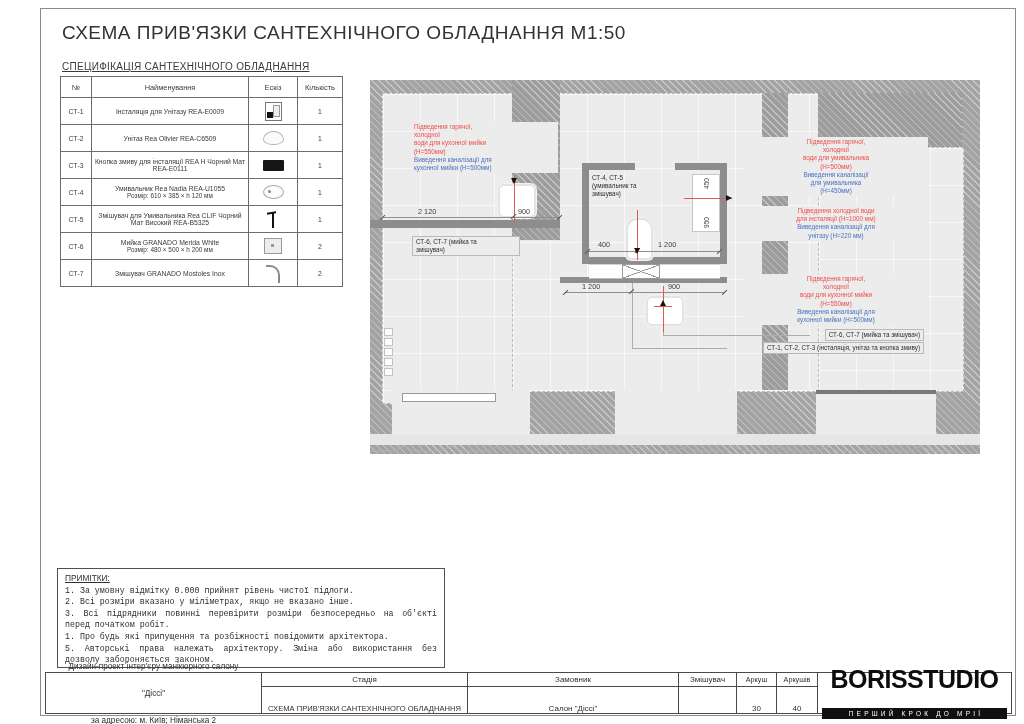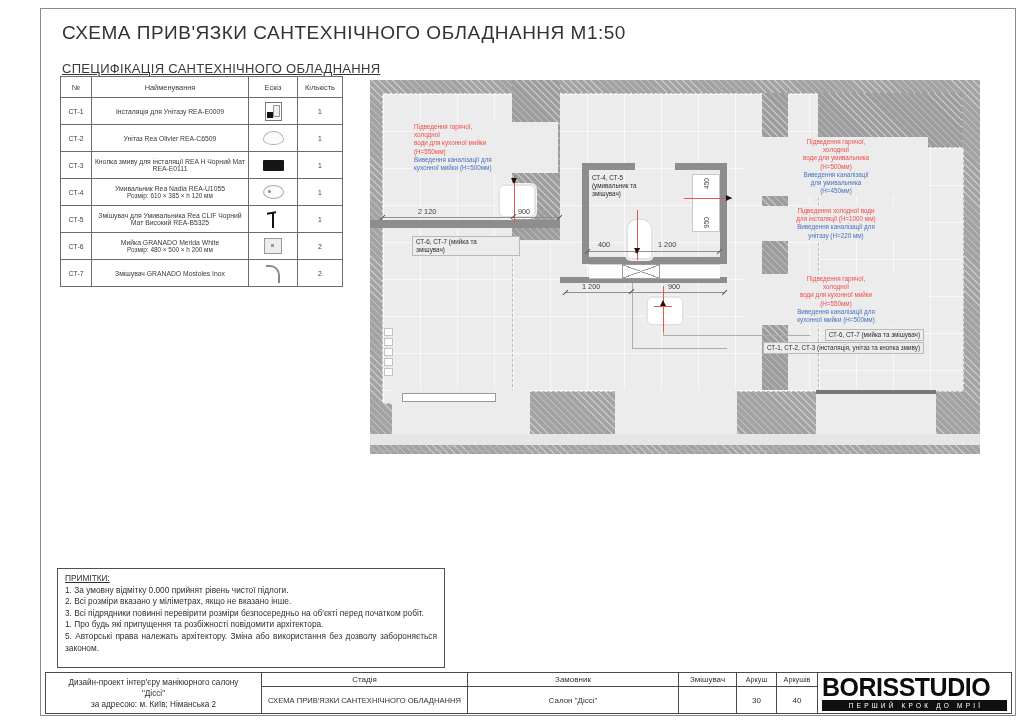--- a/index.html
+++ b/index.html
@@ -3,21 +3,21 @@
 <meta charset="utf-8">
 <style>
   html,body{margin:0;padding:0;}
   body{width:1024px;height:724px;position:relative;background:#ffffff;overflow:hidden;
        font-family:"Liberation Sans", sans-serif;color:#3a3a3a;}
   .abs{position:absolute;}
   
   .frame{left:40px;top:8px;width:974px;height:706px;border:1px solid #8a8a8a;}
   
   .sheet-title{left:62px;top:22px;font-size:19px;letter-spacing:.5px;color:#333;}
-  .spec-title{left:62px;top:61px;font-size:13px;letter-spacing:.3px;text-decoration:underline;color:#3a3a3a;}
+  .spec-title{left:62px;top:61px;font-size:10px;letter-spacing:.3px;text-decoration:underline;color:#3a3a3a;}
   
   .spec{left:60px;top:76px;border-collapse:collapse;table-layout:fixed;width:270px;font-size:6.8px;color:#3a3a3a;}
   .spec th,.spec td{border:1px solid #6d6d6d;text-align:center;vertical-align:middle;padding:1px 2px;font-weight:normal;}
   .spec th{height:18px;font-size:7.4px;}
   .spec td{height:24px;}
   .c-num{width:26px;} .c-name{width:152px;} .c-sk{width:44px;} .c-qty{width:40px;}
   .name2{font-size:6.4px;}
   .skwrap{display:flex;align-items:center;justify-content:center;height:100%;}
   
   .ic-inst{width:15px;height:17px;border:1px solid #777;background:#fdfdfd;position:relative;}
@@ -70,30 +70,30 @@
                       linear-gradient(to bottom left,transparent calc(50% - .5px),#9b9b9b calc(50% - .5px) calc(50% + .5px),transparent calc(50% + .5px));}
   .counter{position:absolute;background:#fff;border-top:1px solid #d2d2d2;border-bottom:1px solid #bdbdbd;z-index:5;}
   .window{position:absolute;background:#fff;border:1px solid #9a9a9a;z-index:3;}
   .radiator{position:absolute;z-index:3;display:flex;flex-direction:column;gap:2px;}
   .radiator span{display:block;width:7px;height:6px;background:#fdfdfd;border:1px solid #c2c2c2;}
   .breakstrip{position:absolute;left:0;top:354px;width:610px;height:11px;background:#e6e6e6;z-index:2;}
   .zz{position:absolute;left:0;top:364px;z-index:2;}
   
   .notes{left:57px;top:568px;width:372px;height:90px;border:1px solid #4f4f4f;padding:4px 7px;font-size:8.3px;line-height:11.6px;color:#2f2f2f;}
   .notes-title{text-decoration:underline;}
-  .note-item{text-align:justify;}
+  .note-item{text-align:justify;font-family:Liberation Mono, monospace;}
   
   .tb{left:45px;top:672px;width:965px;height:40px;border:1px solid #4a4a4a;display:flex;font-size:8px;color:#2f2f2f;}
-  .tb-col{border-right:1px solid #4a4a4a;display:flex;flex-direction:column;}
+  .tb-col{border-right:1px solid #4a4a4a;display:flex;flex-direction:column;gap:16px;}
   .tb-col:last-child{border-right:none;}
   .tb-head{height:13px;border-bottom:1px solid #4a4a4a;display:flex;align-items:center;justify-content:center;}
   .tb-val{flex:1;display:flex;align-items:center;justify-content:center;text-align:center;}
   .tb-project{width:215px;align-items:center;justify-content:center;text-align:center;font-size:8.2px;line-height:11px;display:flex;flex-direction:column;}
   .w-cust{width:210px;} .w-stage{width:205px;font-size:7.6px;} .w-scale{width:57px;} .w-sheet{width:39px;} .w-sheets{width:40px;}
-  .tb-logo{flex:1;display:flex;flex-direction:column;align-items:flex-start;justify-content:center;padding:1px 4px;}
+  .tb-logo{flex:1;display:flex;flex-direction:column;align-items:center;justify-content:center;padding:1px 4px;}
   .logo-word{font-size:25px;font-weight:800;letter-spacing:-.5px;color:#0d0d0d;line-height:23px;}
   .logo-bar{background:#101010;color:#fff;font-size:6.5px;letter-spacing:3.2px;padding:2px 6px 2px 9px;margin-top:1px;width:170px;text-align:center;}
 </style>
 </head>
 <body>
 
 <div class="abs frame"></div>
 
 <div class="abs sheet-title">СХЕМА ПРИВ'ЯЗКИ САНТЕХНІЧНОГО ОБЛАДНАННЯ М1:50</div>
 <div class="abs spec-title">СПЕЦИФІКАЦІЯ САНТЕХНІЧНОГО ОБЛАДНАННЯ</div>

